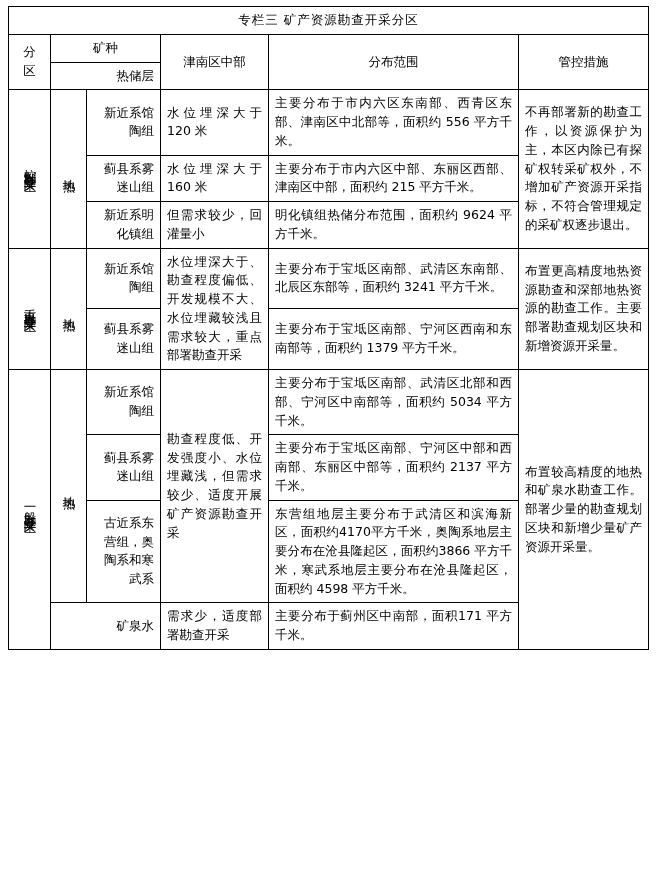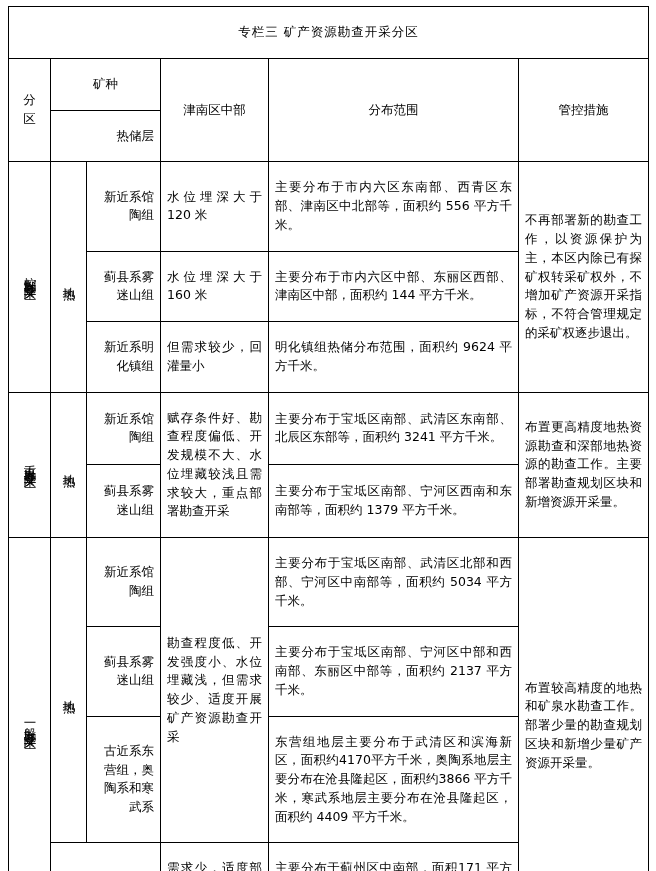--- a/index.html
+++ b/index.html
@@ -20,21 +20,21 @@
     background: #ffffff;
   }
   table.main {
     border-collapse: collapse;
     width: 640px;
     table-layout: fixed;
     border: 1.5px solid #000;
   }
   table.main td, table.main th {
     border: 1px solid #000;
-    padding: 16px 6px;
+    padding: 4px 6px;
     vertical-align: middle;
     font-size: 12.5px;
     line-height: 1.5;
     font-weight: normal;
   }
   .title-cell {
     text-align: center;
     font-size: 17px;
     font-weight: bold;
     letter-spacing: 1px;
@@ -121,37 +121,37 @@
           <span class="vert">地热</span>
         </td>
         <td class="narrow-center thick-top cell-pad">新近系馆陶组</td>
         <td class="just thick-top cell-pad">水位埋深大于 120 米</td>
         <td class="just thick-top cell-pad">主要分布于市内六区东南部、西青区东部、津南区中北部等，面积约 556 平方千米。</td>
         <td class="just thick-top cell-pad" rowspan="3">不再部署新的勘查工作，以资源保护为主，本区内除已有探矿权转采矿权外，不增加矿产资源开采指标，不符合管理规定的采矿权逐步退出。</td>
       </tr>
       <tr>
         <td class="narrow-center cell-pad">蓟县系雾迷山组</td>
         <td class="just cell-pad">水位埋深大于 160 米</td>
-        <td class="just cell-pad">主要分布于市内六区中部、东丽区西部、津南区中部，面积约 144 平方千米。</td>
+        <td class="just cell-pad">主要分布于市内六区中部、东丽区西部、津南区中部，面积约 215 平方千米。</td>
       </tr>
       <tr>
         <td class="narrow-center cell-pad">新近系明化镇组</td>
         <td class="just cell-pad">但需求较少，回灌量小</td>
         <td class="just cell-pad">明化镇组热储分布范围，面积约 9624 平方千米。</td>
       </tr>
 
       <tr>
         <td class="zone-cell thick-top" rowspan="2">
           <span class="vert">重点勘查开采区</span>
         </td>
         <td class="zone-cell thick-top" rowspan="2">
           <span class="vert">地热</span>
         </td>
         <td class="narrow-center thick-top cell-pad">新近系馆陶组</td>
-        <td class="just thick-top cell-pad" rowspan="2">赋存条件好、勘查程度偏低、开发规模不大、水位埋藏较浅且需求较大，重点部署勘查开采</td>
+        <td class="just thick-top cell-pad" rowspan="2">水位埋深大于、勘查程度偏低、开发规模不大、水位埋藏较浅且需求较大，重点部署勘查开采</td>
         <td class="just thick-top cell-pad">主要分布于宝坻区南部、武清区东南部、北辰区东部等，面积约 3241 平方千米。</td>
         <td class="just thick-top cell-pad" rowspan="2">布置更高精度地热资源勘查和深部地热资源的勘查工作。主要部署勘查规划区块和新增资源开采量。</td>
       </tr>
       <tr>
         <td class="narrow-center cell-pad">蓟县系雾迷山组</td>
         <td class="just cell-pad">主要分布于宝坻区南部、宁河区西南和东南部等，面积约 1379 平方千米。</td>
       </tr>
 
       <tr>
         <td class="zone-cell thick-top" rowspan="4">
@@ -164,21 +164,21 @@
         <td class="just thick-top cell-pad" rowspan="3">勘查程度低、开发强度小、水位埋藏浅，但需求较少、适度开展矿产资源勘查开采</td>
         <td class="just thick-top cell-pad">主要分布于宝坻区南部、武清区北部和西部、宁河区中南部等，面积约 5034 平方千米。</td>
         <td class="just thick-top cell-pad" rowspan="4">布置较高精度的地热和矿泉水勘查工作。部署少量的勘查规划区块和新增少量矿产资源开采量。</td>
       </tr>
       <tr>
         <td class="narrow-center cell-pad">蓟县系雾迷山组</td>
         <td class="just cell-pad">主要分布于宝坻区南部、宁河区中部和西南部、东丽区中部等，面积约 2137 平方千米。</td>
       </tr>
       <tr>
         <td class="narrow-center cell-pad">古近系东营组，奥陶系和寒武系</td>
-        <td class="just cell-pad">东营组地层主要分布于武清区和滨海新区，面积约4170平方千米，奥陶系地层主要分布在沧县隆起区，面积约3866 平方千米，寒武系地层主要分布在沧县隆起区，面积约 4409 平方千米。</td>
+        <td class="just cell-pad">东营组地层主要分布于武清区和滨海新区，面积约4170平方千米，奥陶系地层主要分布在沧县隆起区，面积约3866 平方千米，寒武系地层主要分布在沧县隆起区，面积约 4598 平方千米。</td>
       </tr>
       <tr>
         <td class="narrow-center cell-pad" colspan="2">矿泉水</td>
         <td class="just cell-pad">需求少，适度部署勘查开采</td>
         <td class="just cell-pad">主要分布于蓟州区中南部，面积171 平方千米。</td>
       </tr>
     </tbody>
   </table>
 </div>
 

